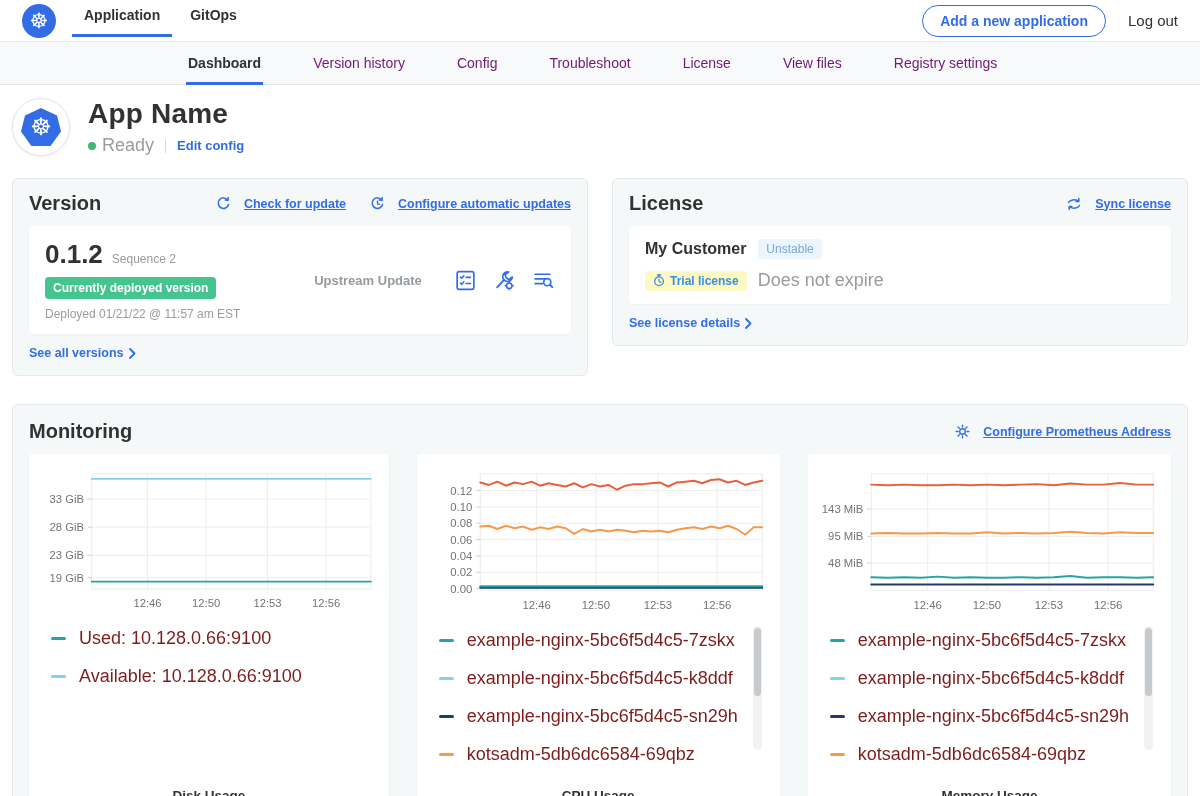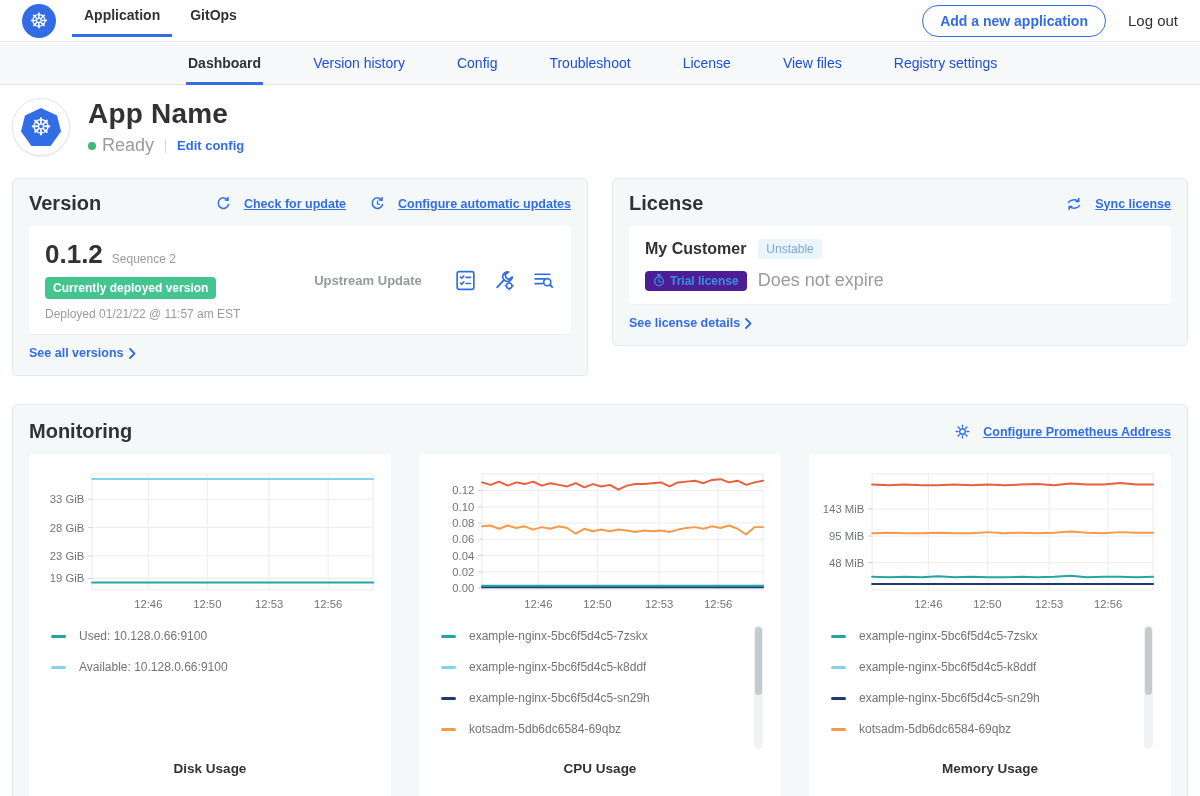--- a/index.html
+++ b/index.html
@@ -17,21 +17,21 @@
   .topnav-right { margin-left:auto; display:flex; align-items:center; gap:22px; }
   .pill-btn { border:1px solid #326de6; color:#326de6; font-weight:700; font-size:14px;
     padding:7px 17px; border-radius:20px; background:#fff; cursor:pointer;
     font-family:"Liberation Sans", sans-serif;}
   .logout { font-size:15px; color:#323232; cursor:pointer; }
 
   
   .subnav { height:43px; background:#f7f9fa; border-bottom:1px solid #e3e6e8;
     display:flex; align-items:stretch; padding-left:186px; }
   .subnav-tab { display:flex; align-items:center; padding:0 2px; margin-right:48px;
-    font-size:14px; color:#1d4ed8; position:relative; cursor:pointer; }
+    font-size:14px; color:#701a75; position:relative; cursor:pointer; }
   .subnav-tab.active { color:#323232; font-weight:700; }
   .subnav-tab.active::after { content:""; position:absolute; left:0; right:0; bottom:-1px; height:3px; background:#326de6; }
 
   
   .app-header { display:flex; align-items:center; padding:13px 12px 14px; }
   .app-avatar { width:58px; height:58px; border-radius:50%; background:#fff;
     border:1px solid #e4e7e9; box-shadow:0 1px 3px rgba(0,0,0,.08);
     display:flex; align-items:center; justify-content:center; margin-right:18px; }
   .hepta { width:40px; height:38px; background:#326de6;
     clip-path:polygon(50% 0%, 90% 20%, 100% 62%, 74% 100%, 26% 100%, 0% 62%, 10% 20%);
@@ -65,35 +65,35 @@
   .v-mid { flex:1; text-align:center; font-size:13px; font-weight:700; color:#959a9e; }
   .v-icons { display:flex; align-items:center; gap:16px; margin-left:8px; }
   .v-icons svg { cursor:pointer; }
   .see-link { display:inline-flex; align-items:center; gap:5px; font-size:12.5px; margin-top:12px; }
 
   .lic-name-row { display:flex; align-items:center; }
   .lic-name { font-size:16px; font-weight:700; }
   .chan-badge { margin-left:12px; background:#eaf5fe; color:#7ba7d7; font-size:12px;
     padding:3px 8px; border-radius:4px; }
   .lic-row2 { display:flex; align-items:center; margin-top:11px; }
-  .trial-badge { display:flex; align-items:center; gap:5px; background:#4c1d95; color:#3a8fe0;
+  .trial-badge { display:flex; align-items:center; gap:5px; background:#fef9c3; color:#3a8fe0;
     font-size:12px; font-weight:700; padding:3px 8px; border-radius:4px; }
   .lic-expiry { font-size:18px; color:#9b9b9b; margin-left:11px; }
 
   
   .monitoring { margin-top:28px; padding:15px 16px 16px; }
   .charts-row { display:flex; gap:28px; align-items:stretch; }
   .chart-card { background:#fff; border-radius:4px; flex:1; padding:12px 12px 10px;
     box-shadow:0 1px 2px rgba(0,0,0,.04); display:flex; flex-direction:column; min-height:346px; }
   .chart-svg { width:100%; display:block; }
   .legend { margin:14px 4px 0 10px; position:relative; }
   .legend.scroll { padding-right:26px; }
   .legend-row { display:flex; align-items:center; margin-bottom:17px; }
   .legend-dash { width:15px; height:3px; border-radius:2px; margin-right:13px; flex:0 0 auto; }
-  .legend-label { font-size:12px; color:#737373; white-space:nowrap; overflow:hidden; }
+  .legend-label { font-size:18px; color:#7f1d1d; white-space:nowrap; overflow:hidden; }
   .scrolltrack { position:absolute; right:2px; top:-4px; width:9px; height:124px;
     background:#f1f2f3; border-radius:5px; }
   .scrollthumb { position:absolute; left:1px; top:2px; width:7px; height:68px;
     background:#c7cacd; border-radius:4px; cursor:grab; }
   .chart-title { margin-top:auto; text-align:center; font-size:13.5px; font-weight:700; padding:6px 0 14px; }
 </style>
 </head>
 <body>
 
 <div class="topnav">

